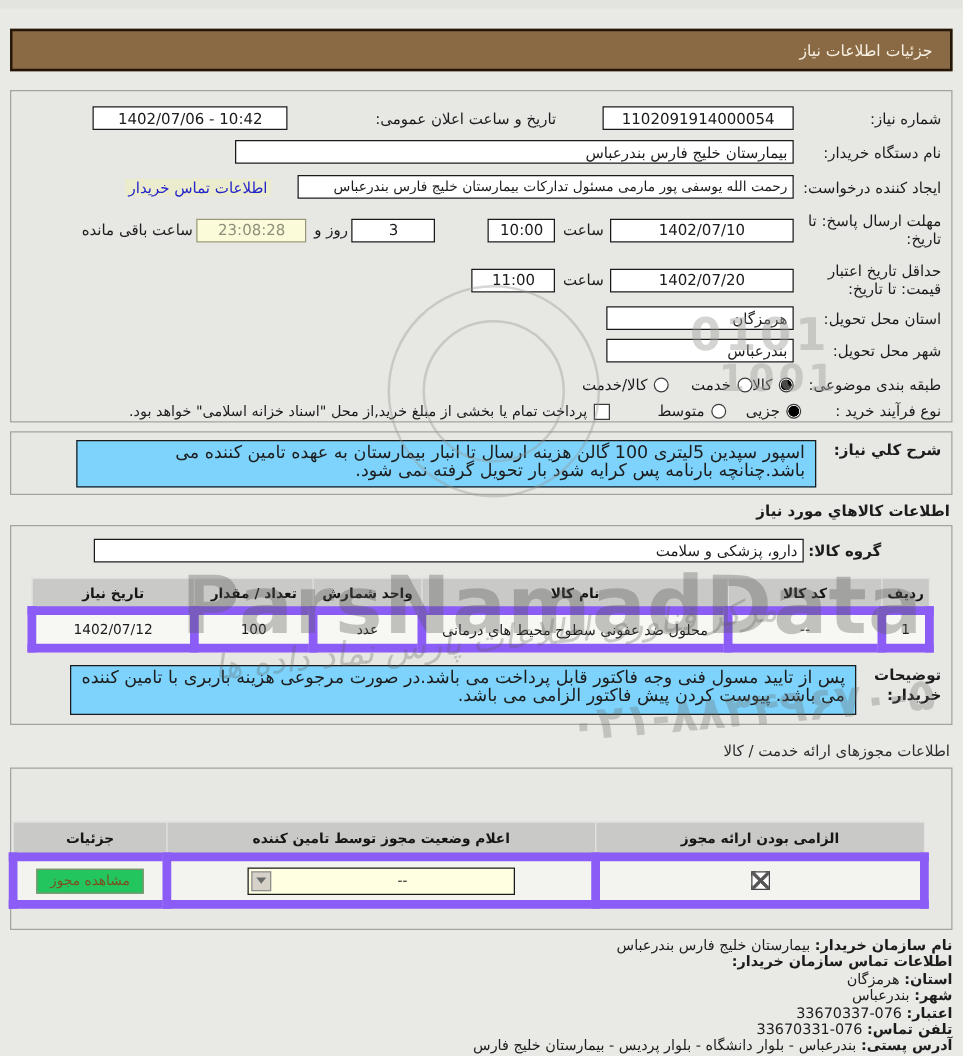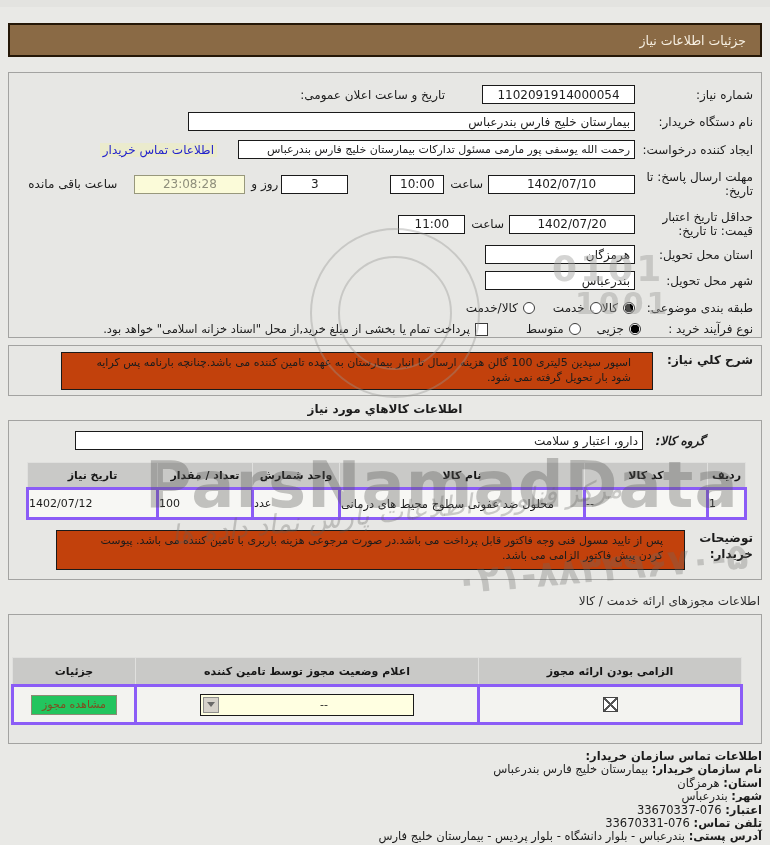--- a/index.html
+++ b/index.html
@@ -31,30 +31,30 @@
   .rad { width: 12px; height: 12px; border: 1px solid #3c3c3c; border-radius: 50%; background: #fff; flex-shrink:0; }
   .rad.on { background: radial-gradient(circle, #000 0 58%, #fff 64%); }
   .chk { width: 13px; height: 13px; border: 1px solid #3c3c3c; background: #fff; flex-shrink:0; }
   .xbox { width: 15px; height: 15px; border: 1px solid #444; margin: 0 auto;
     background: linear-gradient(45deg, transparent 44%, #555 44% 56%, transparent 56%),
                 linear-gradient(-45deg, transparent 44%, #555 44% 56%, transparent 56%), #fff; }
   .opt { display: flex; align-items: center; }
   .opt span { margin-right: 5px; }
   .panel2 { margin-top: 7px; height: 51px; padding: 6px 8px; display: flex; }
   .blbl { width: 100px; flex-shrink: 0; font-weight: bold; line-height: 16px; }
-  .bigbox { background: #c2410c; border: 1px solid #1a1a1a; font-size: 11px; line-height: 15px; padding: 2px 21px; }
-  .sec-title { margin: 6px 10px 4px; font-weight: bold; font-size: 12px; text-align: center; }
+  .bigbox { background: #7dd3fc; border: 1px solid #1a1a1a; font-size: 14px; line-height: 15px; padding: 2px 8px; }
+  .sec-title { margin: 6px 10px 4px; font-weight: bold; font-size: 12px; }
   .sec-title2 { margin: 14px 10px 6px; font-weight: normal; color: #2e2e2e; }
   .panel3 { height: 160px; padding: 8px 8px 0; }
   .group-row { display: flex; align-items: center; margin: 2px 48px 12px 0; }
-  .group-row .blbl { width: 62px; font-style: italic; }
+  .group-row .blbl { width: 62px; }
   table { border-collapse: collapse; table-layout: fixed; font-size: 11px; }
   .goods-table { width: 718px; margin: 0 6px; }
   th { background: #c9c9c7; font-weight: bold; border: 1px solid #e0e0de; height: 26px; color: #161616; }
-  td { background: #f7f7f4; border: 3px solid #8b5cf6; height: 30px; text-align: left; }
+  td { background: #f7f7f4; border: 7px solid #8b5cf6; height: 30px; text-align: center; }
   .goods-table, .permits-table { border: 1px solid #b3b3b0; }
   .desc-row { display: flex; margin: 10px 0 0; }
   .desc-row .blbl { width: 68px; }
   .panel4 { height: 130px; padding-top: 42px; }
   .permits-table { width: 729px; margin: 0 18px; }
   .permits-table th { height: 28px; }
   .permits-table td { height: 38px; background: #f3f3f0; }
   .select {
     width: 214px; height: 22px; background: #ffffe1; border: 1px solid #1a1a1a;
     display: flex; align-items: center; margin: 0 auto; padding-left: 2px;
@@ -81,43 +81,44 @@
 
 <div class="title-bar">
   <span>جزئیات اطلاعات نیاز</span>
 </div>
 
 <div class="panel panel1">
   <div class="frow" style="margin-bottom:8px">
     <span class="lbl">شماره نیاز:</span>
     <span class="vbox num" style="width:153px;margin-left:37px">1102091914000054</span>
     <span>تاریخ و ساعت اعلان عمومی:</span>
+    <span class="vbox num" style="width:156px;margin-right:70px">1402/07/06 - 10:42</span>
   </div>
   <div class="frow" style="margin-bottom:9px">
     <span class="lbl">نام دستگاه خریدار:</span>
     <span class="vbox" style="width:447px">بیمارستان خلیج فارس بندرعباس</span>
   </div>
   <div class="frow" style="margin-bottom:10px">
     <span class="lbl">ایجاد کننده درخواست:</span>
     <span class="vbox" style="width:397px;font-size:11px">رحمت الله یوسفی پور مارمی مسئول تدارکات بیمارستان خلیج فارس بندرعباس</span>
     <span class="link" style="margin-right:21px">اطلاعات تماس خریدار</span>
   </div>
   <div class="frow" style="margin-bottom:10px;height:30px">
     <span class="lbl">مهلت ارسال پاسخ: تا تاریخ:</span>
     <span class="vbox num" style="width:147px;margin-left:5px">1402/07/10</span>
     <span style="margin-left:6px">ساعت</span>
     <span class="vbox num" style="width:54px;margin-left:42px">10:00</span>
     <span class="vbox num" style="width:67px;margin-left:3px">3</span>
     <span style="margin-left:6px">روز و</span>
-    <span class="vbox num yellow" style="width:111px;margin-left:17px">23:08:28</span>
+    <span class="vbox num yellow" style="width:88px;margin-left:3px">23:08:28</span>
     <span>ساعت باقی مانده</span>
   </div>
   <div class="frow" style="margin-bottom:6px;height:30px">
     <span class="lbl">حداقل تاریخ اعتبار قیمت: تا تاریخ:</span>
-    <span class="vbox num" style="width:126px;margin-left:5px">1402/07/20</span>
+    <span class="vbox num" style="width:147px;margin-left:5px">1402/07/20</span>
     <span style="margin-left:6px">ساعت</span>
     <span class="vbox num" style="width:67px">11:00</span>
   </div>
   <div class="frow" style="margin-bottom:7px">
     <span class="lbl">استان محل تحویل:</span>
     <span class="vbox" style="width:150px">هرمزگان</span>
   </div>
   <div class="frow" style="margin-bottom:11px">
     <span class="lbl">شهر محل تحویل:</span>
     <span class="vbox" style="width:150px">بندرعباس</span>
@@ -157,21 +158,21 @@
 <div class="panel panel2">
   <span class="blbl" style="width:100px">شرح کلي نیاز:</span>
   <div class="bigbox" style="width:592px;height:38px">اسپور سپدین 5لیتری 100 گالن هزینه ارسال تا انبار بیمارستان به عهده تامین کننده می باشد.چنانچه بارنامه پس کرایه شود بار تحویل گرفته نمی شود.</div>
 </div>
 
 <div class="sec-title">اطلاعات کالاهاي مورد نیاز</div>
 
 <div class="panel panel3">
   <div class="group-row">
     <span class="blbl">گروه کالا:</span>
-    <span class="vbox" style="width:568px">دارو، اعتبار و سلامت</span>
+    <span class="vbox" style="width:568px">دارو، پزشکی و سلامت</span>
   </div>
   <table class="goods-table">
     <colgroup>
         <col style="width:38px">
         <col style="width:123px">
         <col style="width:245px">
         <col style="width:87px">
         <col style="width:95px">
         <col style="width:130px">
       </colgroup>
@@ -229,22 +230,22 @@
       </td>
       <td>
         <div class="btn">مشاهده مجوز</div>
       </td>
     </tr>
   </tbody>
     </table>
 </div>
 
 <div class="contact">
+  <div><b>نام سازمان خریدار:</b> <span>بیمارستان خلیج فارس بندرعباس</span></div>
   <div><b>اطلاعات تماس سازمان خریدار:</b></div>
-  <div><b>نام سازمان خریدار:</b> <span>بیمارستان خلیج فارس بندرعباس</span></div>
   <div><b>استان:</b> <span>هرمزگان</span></div>
   <div><b>شهر:</b> <span>بندرعباس</span></div>
   <div><b>اعتبار:</b> <span>076-33670337</span></div>
   <div><b>تلفن تماس:</b> <span>076-33670331</span></div>
   <div><b>آدرس پستی:</b> <span>بندرعباس - بلوار دانشگاه - بلوار پردیس - بیمارستان خلیج فارس</span></div>
   <div><b>کد پستی :</b> <span>7919783141</span></div>
 </div>
 
 <div class="wm wm-circle" style="left:310px;top:228px;width:170px;height:170px"></div>
 <div class="wm wm-circle" style="left:338px;top:256px;width:114px;height:114px"></div>

